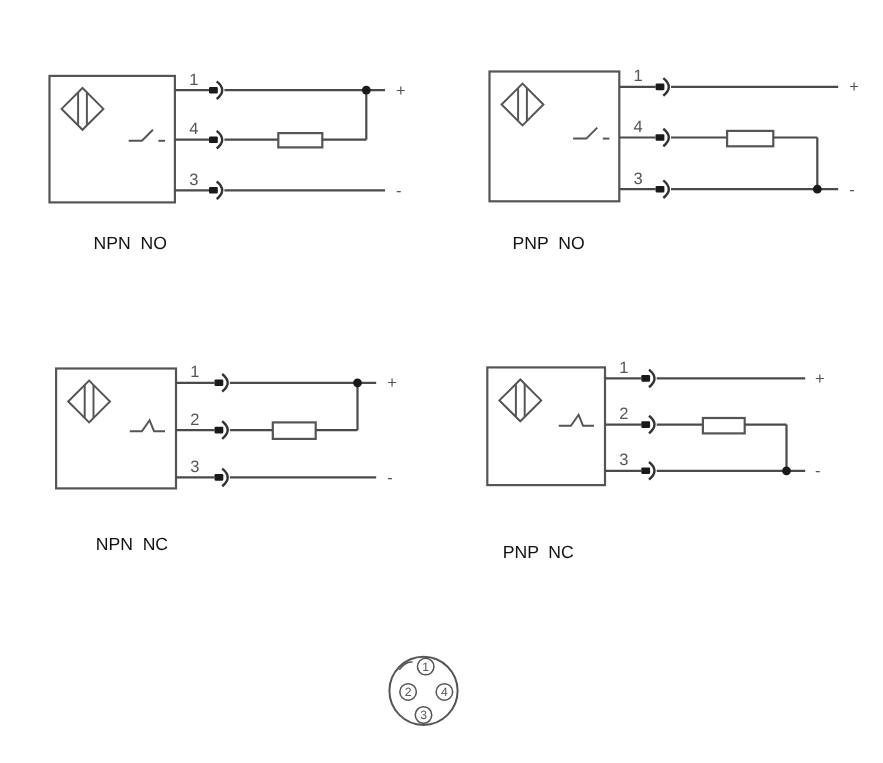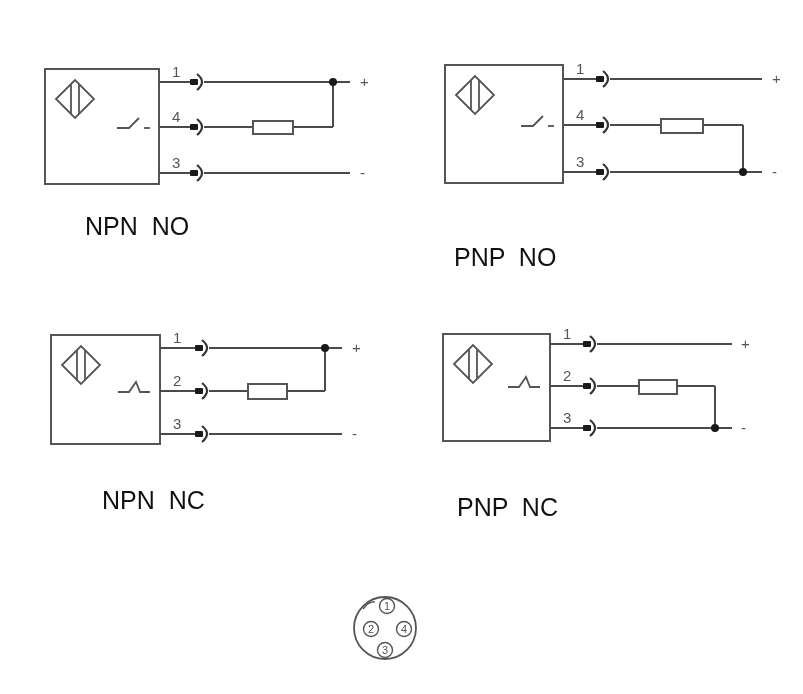--- a/index.html
+++ b/index.html
@@ -7,21 +7,21 @@
   svg { position: absolute; left: 0; top: 0; }
   .wire { stroke: #4a4a4a; stroke-width: 2; fill: none; }
   .box { stroke: #555555; stroke-width: 2; fill: #ffffff; }
   .res { stroke: #555555; stroke-width: 2; fill: #ffffff; }
   .sym { stroke: #555555; stroke-width: 1.8; fill: none; }
   .pin { fill: #1a1a1a; }
   .arc { stroke: #333333; stroke-width: 2.2; fill: none; }
   .dot { fill: #1a1a1a; }
   .num { font-family: "Liberation Sans", sans-serif; font-size: 15px; fill: #555555; }
   .pol { font-family: "Liberation Sans", sans-serif; font-size: 15px; fill: #555555; }
-  .label { position: absolute; font-family: "Liberation Sans", sans-serif; font-size: 25px; color: #111111; white-space: pre; line-height: 1; }
+  .label { position: absolute; font-family: "Liberation Sans", sans-serif; font-size: 16px; color: #111111; white-space: pre; line-height: 1; }
   .pinout-num { font-family: "Liberation Sans", sans-serif; font-size: 11px; fill: #555555; }
 </style>
 </head>
 <body>
 
 <svg id="canvas" width="803" height="694" viewBox="0 0 803 694">
     <g>
       <rect x="45" y="69" width="114" height="115" class="box"></rect>
       <path d="M56 99 L75 80 L94 99 L75 118 Z" class="sym"></path>
       <line x1="71" y1="84" x2="71" y2="114" class="sym"></line>
@@ -143,15 +143,15 @@
       <circle cx="371" cy="629" r="7.5" fill="#fff" stroke="#555" stroke-width="1.4"></circle>
       <text x="371" y="633" text-anchor="middle" class="pinout-num">2</text>
       <circle cx="385" cy="650" r="7.5" fill="#fff" stroke="#555" stroke-width="1.4"></circle>
       <text x="385" y="654" text-anchor="middle" class="pinout-num">3</text>
       <circle cx="404" cy="629" r="7.5" fill="#fff" stroke="#555" stroke-width="1.4"></circle>
       <text x="404" y="633" text-anchor="middle" class="pinout-num">4</text>
     </g>
   </svg>
 
 <div class="label" style="left:85px; top:214px;">NPN  NO</div>
-<div class="label" style="left:454px; top:214px;margin-top:31px;">PNP  NO</div>
-<div class="label" style="left:102px; top:488px;">NPN  NC</div>
+<div class="label" style="left:466px; top:214px;">PNP  NO</div>
+<div class="label" style="left:87px; top:488px;">NPN  NC</div>
 <div class="label" style="left:457px; top:495px;">PNP  NC</div>
 
 </body></html>

